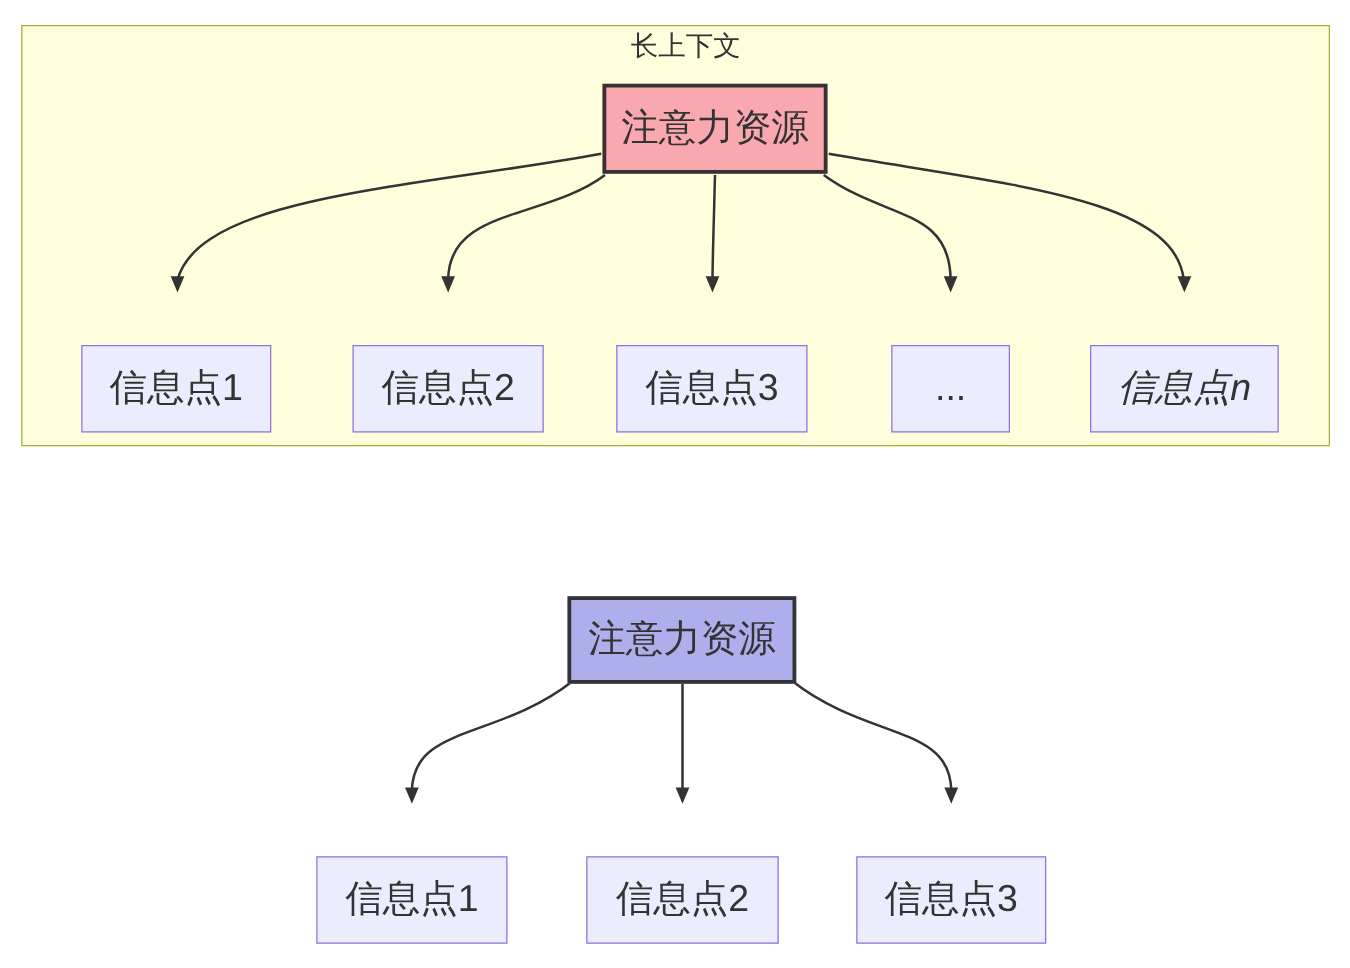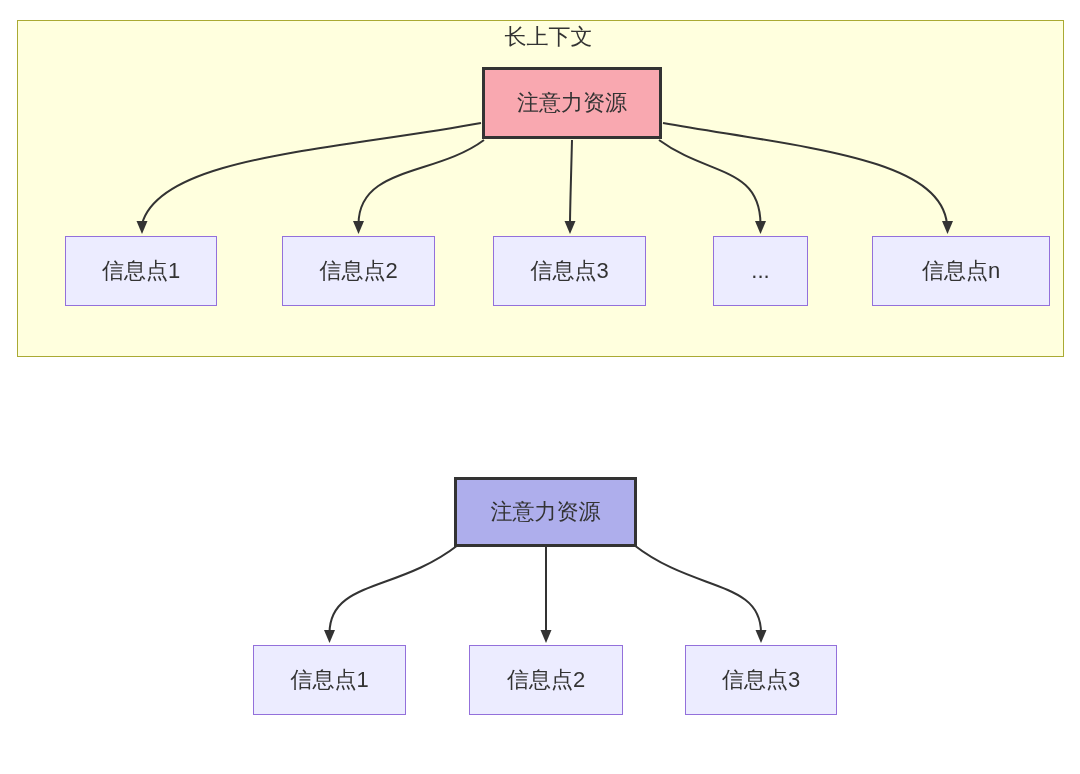--- a/index.html
+++ b/index.html
@@ -26,26 +26,26 @@
   }
 
   .edges { position: absolute; left: 0; top: 0; }
   .edge { fill: none; stroke: #333333; stroke-width: 2px; }
   .arrowhead { fill: #333333; stroke: none; }
 
   .node {
     position: absolute;
     box-sizing: border-box;
     display: flex; align-items: center; justify-content: center;
-    font-size: 22px;
+    font-size: 30px;
     line-height: 1;
     color: #333333;
     text-align: center;
   }
-  .info-node { background: #ececff; border: 1.5px solid #9370db; }
+  .info-node { background: #ececff; border: 1.5px solid #9370db; margin-top: 40px; }
   .root-node { border: 3px solid #333333; }
   .root-long  { background: #f9a8b0; }
   .root-short { background: #aeaeec; }
 </style>
 </head>
 <body>
 
 <div class="canvas">
 
   <div class="subgraph" style="left:17px; top:20px; width:1047px; height:337px;">
@@ -82,21 +82,21 @@
   </div>
   <div class="node info-node" style="left:282px; top:236px; width:153px; height:70px;">
     <span>信息点2</span>
   </div>
   <div class="node info-node" style="left:493px; top:236px; width:153px; height:70px;">
     <span>信息点3</span>
   </div>
   <div class="node info-node" style="left:713px; top:236px; width:95px; height:70px;">
     <span>...</span>
   </div>
-  <div class="node info-node" style="left:872px; top:236px; width:178px; height:70px;">
+  <div class="node info-node" style="left:872px; top:236px; width:151px; height:70px;font-style:italic;">
     <span>信息点n</span>
   </div>
 
   <div class="node root-node root-short" style="left:454px; top:477px; width:183px; height:70px;">
     <span>注意力资源</span>
   </div>
   <div class="node info-node" style="left:253px; top:645px; width:153px; height:70px;">
     <span>信息点1</span>
   </div>
   <div class="node info-node" style="left:469px; top:645px; width:154px; height:70px;">

